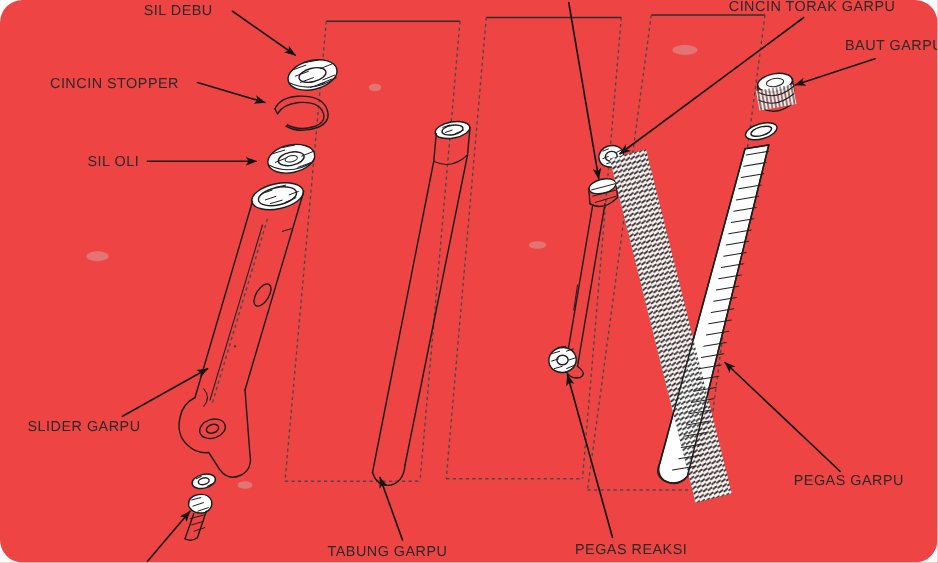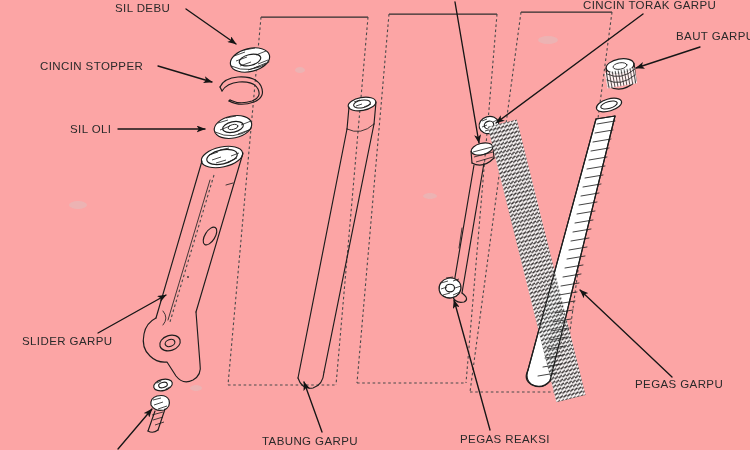--- a/index.html
+++ b/index.html
@@ -7,22 +7,23 @@
     padding: 0;
     background: #ffffff;
   }
   body {
     font-family: "Liberation Sans", sans-serif;
   }
   #diagram-root {
     position: relative;
     width: 750px;
     height: 450px;
-    background: #fca5a5;
+    background: #ef4444;
     overflow: hidden;
+    border-radius: 18px;
   }
   #diagram-svg {
     position: absolute;
     top: 0;
     left: 0;
     width: 750px;
     height: 450px;
     display: block;
   }
   .lbl {

